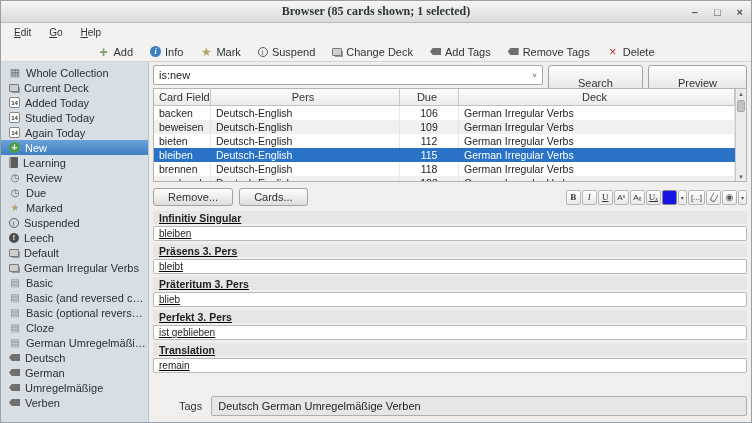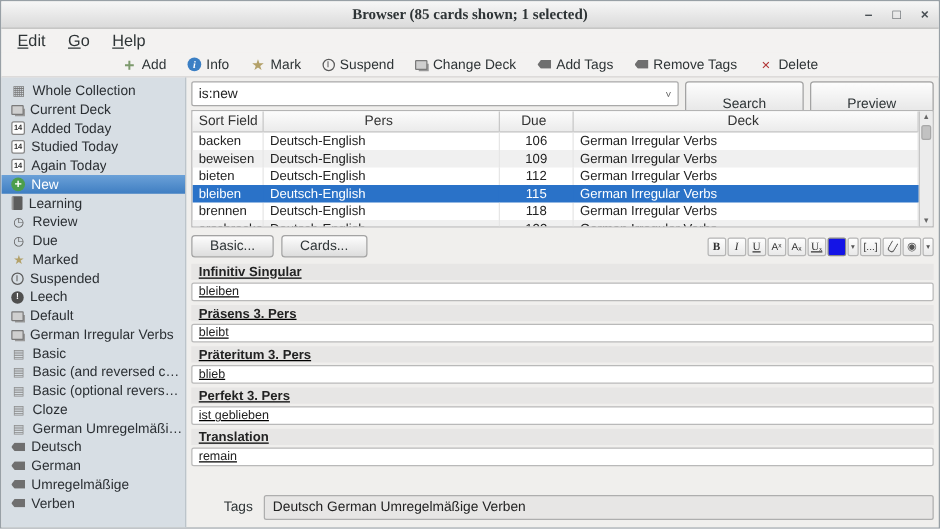--- a/index.html
+++ b/index.html
@@ -7,21 +7,21 @@
   .window { position:relative; width:752px; height:423px; border:1px solid #98a0a6; background:#f0efed; overflow:hidden; display:flex; flex-direction:column; }
 
   
   .titlebar { height:22px; background:linear-gradient(#f7f7f7,#dadada); border-bottom:1px solid #b8b8b8; display:flex; align-items:center; justify-content:center; position:relative; flex:none; }
   .title { font-size:12px; font-weight:bold; color:#2e3436;font-family:Liberation Serif, serif; }
   .win-controls { position:absolute; right:8px; top:0; height:22px; display:flex; align-items:center; gap:16px; }
   .win-btn { font-size:11px; color:#4a5055; font-weight:bold; cursor:default; line-height:1; }
 
   
   .menubar { height:19px; background:#f3f2f1; display:flex; align-items:center; padding-left:6px; gap:4px; flex:none; }
-  .menu-item { font-size:13px; color:#2e3436; padding:2px 7px; }
+  .menu-item { font-size:10px; color:#2e3436; padding:2px 7px; }
 
   
   .toolbar { height:20px; background:#f3f2f1; border-bottom:1px solid #d6d4d2; display:flex; align-items:center; justify-content:center; gap:17px; flex:none; }
   .tb-item { display:flex; align-items:center; gap:4px; font-size:11px; color:#2e3436; }
   .tbi { display:inline-flex; align-items:center; justify-content:center; flex:none; }
   .tb-add { color:#7d9a6d; font-weight:bold; font-size:14px; width:12px; height:12px; }
   .tb-info { background:#3b7fc4; color:#fff; border-radius:50%; width:11px; height:11px; font-size:8px; font-weight:bold; font-style:italic; font-family:"Liberation Serif",serif; }
   .tb-glyph { font-size:12px; width:12px; height:12px; }
   .tb-pause { border:1px solid #5a5a5a; border-radius:50%; width:10px; height:10px; font-size:5px; color:#5a5a5a; letter-spacing:1px; }
   .tb-deck { width:10px; height:8px; background:#cfcfcf; border:1px solid #7a7a7a; border-radius:1px; box-shadow:2px 2px 0 -1px #999; }
@@ -294,21 +294,21 @@
           <span class="dd-arrow">˅</span>
         </div>
         <button class="btn">Search</button>
         <button class="btn">Preview</button>
       </div>
 
       <div class="tablewrap">
         <div class="thead">
 
             <div class="th c-sort">
-              <span>Sort Field</span>
+              <span>Card Field</span>
               <span class="sort-g">˅</span>
             </div>
 
             <div class="th c-card">
               <span>Pers</span>
               <span class="sort-g"></span>
             </div>
 
             <div class="th c-due">
               <span>Due</span>
@@ -365,21 +365,21 @@
             </div>
           </div>
         <div class="vscroll">
           <span class="arr">▴</span>
           <span class="arr">▾</span>
           <span class="vthumb"></span>
         </div>
       </div>
 
       <div class="btnrow">
-        <button class="btn">Basic...</button>
+        <button class="btn">Remove...</button>
         <button class="btn">Cards...</button>
         <div class="fmtbar">
 
             <button class="fmt g-b">B</button>
 
             <button class="fmt g-i">I</button>
 
             <button class="fmt g-u">U</button>
 
             <button class="fmt g-sup">Aˣ</button>

